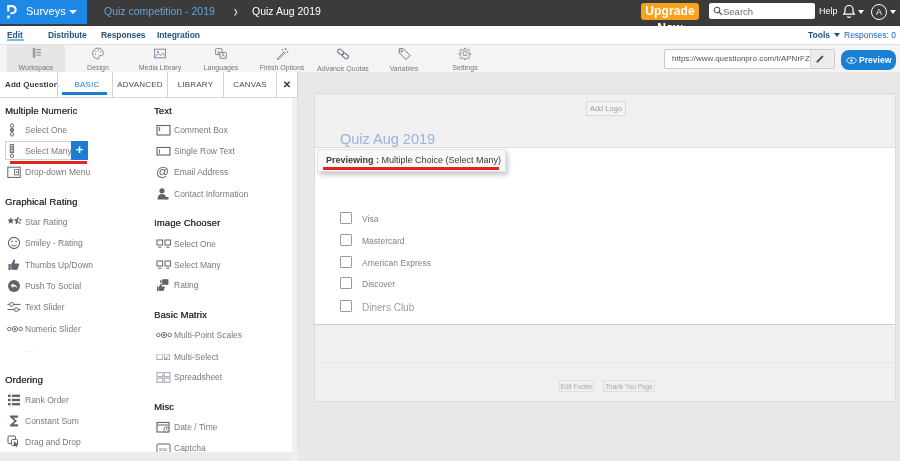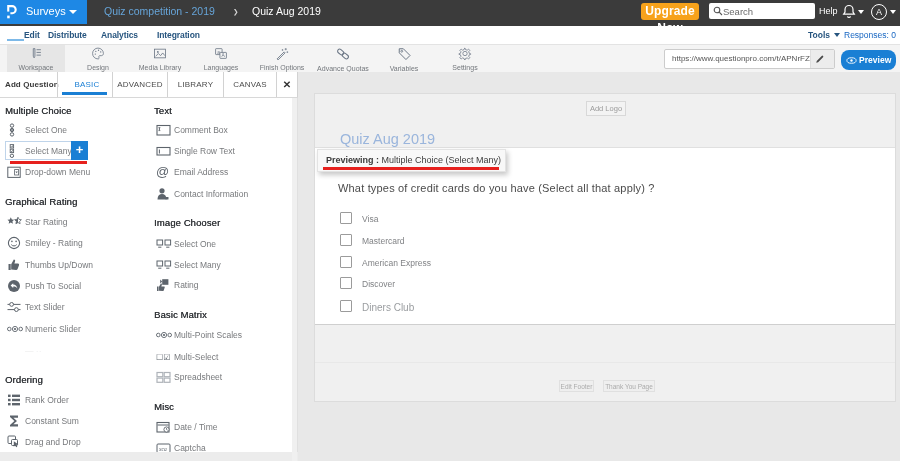--- a/index.html
+++ b/index.html
@@ -92,23 +92,23 @@
   <svg id="bell" width="16" height="17" viewBox="0 0 24 24">
       <path d="M12 3 a6 6 0 0 0 -6 6 v4 l-2 3 h16 l-2 -3 v-4 a6 6 0 0 0 -6 -6 z" fill="none" stroke="#fff" stroke-width="1.8"></path>
       <path d="M10 19 a2 2 0 0 0 4 0" fill="none" stroke="#fff" stroke-width="1.8"></path>
     </svg>
   <span class="car2" style="left:858px;top:10px;"></span>
   <div id="avatar">A</div>
   <span class="car2" style="left:890px;top:10px;"></span>
 </div>
 
 <div id="navrow">
-  <span class="nv" style="left:24px;">Edit</span>
+  <span class="nv" style="left:7px;">Edit</span>
   <span class="nv" style="left:48px;">Distribute</span>
-  <span class="nv" style="left:101px;">Analytics</span>
+  <span class="nv" style="left:101px;">Responses</span>
   <span class="nv" style="left:157px;">Integration</span>
   <span id="edit-u"></span>
   <span id="tools">Tools <span class="car3"></span></span>
   <span id="resp">Responses: 0</span>
 </div>
 
 <div id="toolbar">
   <div class="tbi sel" style="left:7px;">
     <svg width="14" height="13" viewBox="0 0 24 24">
         <path d="M7 3 v14 l1.5 3 l1.5 -3 v-14 z" fill="none" stroke="#6b7685" stroke-width="1.6"></path>
@@ -191,21 +191,21 @@
   <div class="tab" style="left:62px;width:51px;color:#1a7fd4;">BASIC</div>
   <div class="tab" style="left:113px;width:55px;">ADVANCED</div>
   <div class="tab" style="left:168px;width:56px;">LIBRARY</div>
   <div class="tab" style="left:224px;width:53px;">CANVAS</div>
   <div class="tab" style="left:277px;width:21px;font-size:10px;color:#333;font-weight:bold;letter-spacing:0;">✕</div>
   <div style="position:absolute;left:57px;top:0;width:1px;height:25px;background:#d2d2d2;"></div>
   <div id="basic-u"></div>
 </div>
 
 <div id="panel">
-  <div class="hd" style="left:5px;top:7px;">Multiple Choice</div>
+  <div class="hd" style="left:5px;top:7px;">Multiple Numeric</div>
   <div class="it" style="left:7px;top:24px;">
       <span class="ic" id="ic-so"><svg width="14" height="14" viewBox="0 0 14 14">
           <circle cx="5" cy="2.6" r="1.7" fill="none" stroke="#5d646c" stroke-width="1"></circle>
           <circle cx="5" cy="7" r="1.7" fill="none" stroke="#5d646c" stroke-width="1"></circle>
           <circle cx="5" cy="7" r="0.9" fill="#5d646c"></circle>
           <circle cx="5" cy="11.4" r="1.7" fill="none" stroke="#5d646c" stroke-width="1"></circle>
         </svg></span>
       <span class="tx">Select One</span>
     </div>
   <div class="it" style="left:7px;top:45px;">
@@ -426,21 +426,20 @@
     </div>
   <div style="position:absolute;left:71px;top:43px;width:17px;height:19px;background:#1a7fd4;color:#fff;text-align:center;line-height:17px;font-size:13px;font-weight:bold;">+</div>
   <div style="position:absolute;left:10px;top:63px;width:77px;height:2.5px;background:#e6211e;"></div>
 </div>
 
 <div id="main">
   <div id="card">
     <div id="addlogo">Add Logo</div>
     <div id="qtitle">Quiz Aug 2019</div>
     <div id="whiteblock"></div>
-    <div id="question">What types of credit cards do you have (Select all that apply) ?</div>
     <div class="cbrow" style="top:118px;">
         <span class="cb"></span>
         <span class="lb">Visa</span>
       </div>
     <div class="cbrow" style="top:140px;">
         <span class="cb"></span>
         <span class="lb">Mastercard</span>
       </div>
     <div class="cbrow" style="top:162px;">
         <span class="cb"></span>

